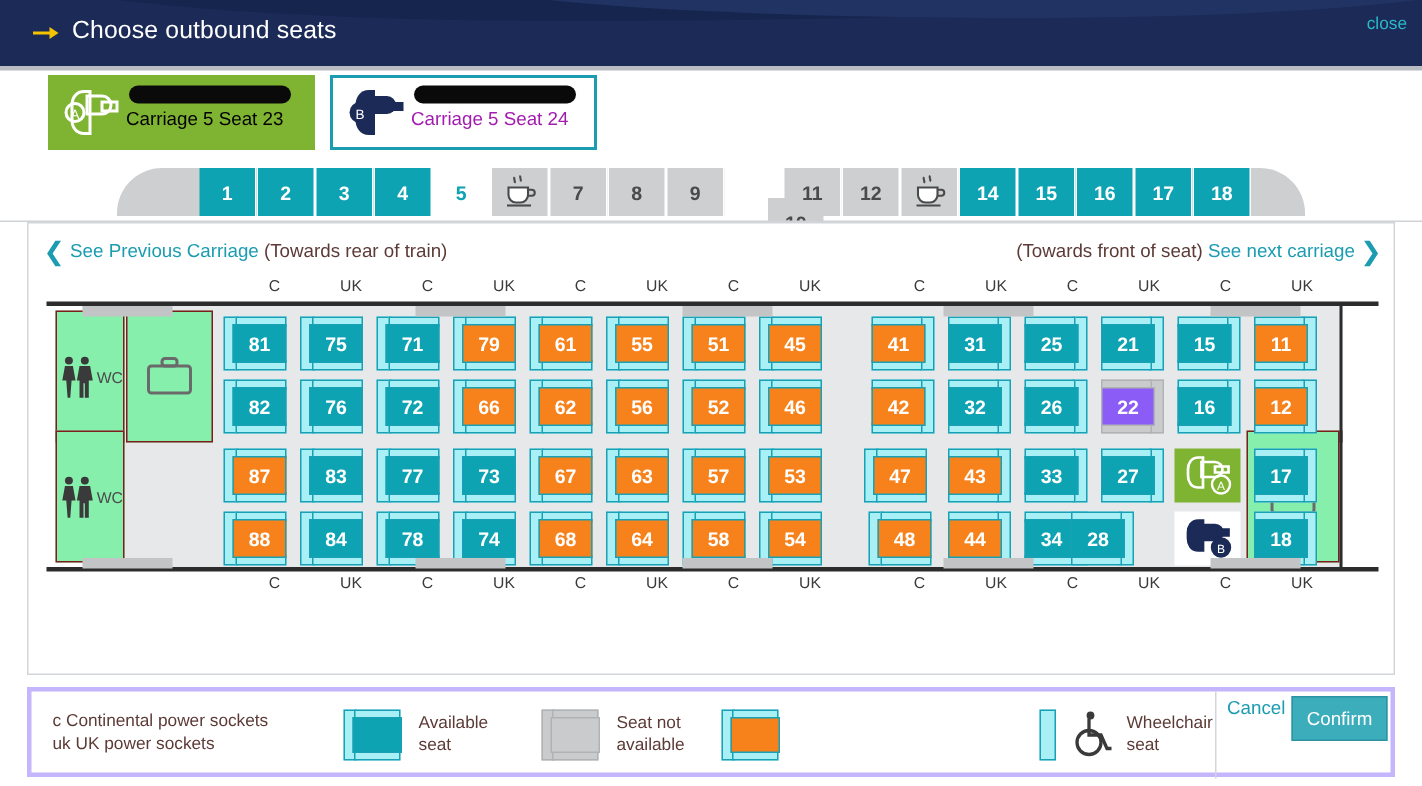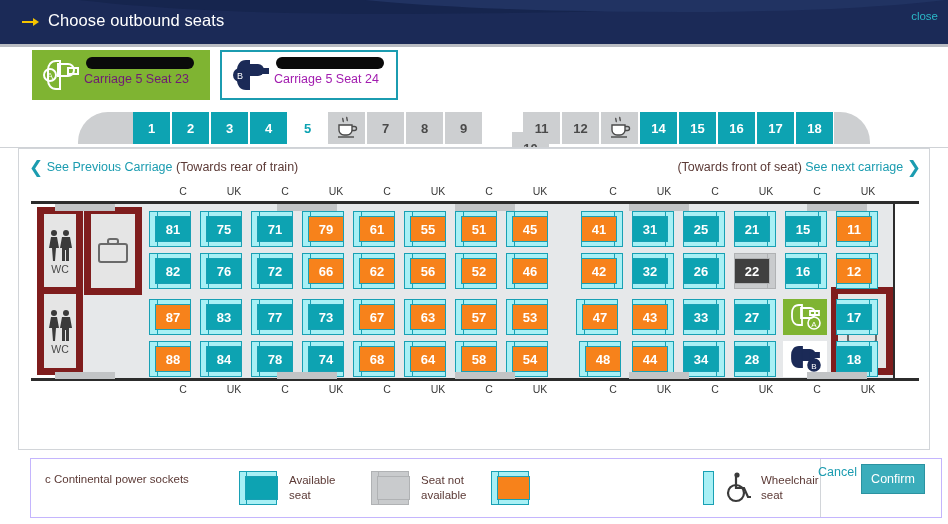--- a/index.html
+++ b/index.html
@@ -61,21 +61,21 @@
   .pax-redact {
     position: absolute; left: 0; top: 4px;
     height: 12px; background: #0a0a0a; border-radius: 6px;
   }
   .pax-card.sel .pax-redact { width: 108px; left: 2px; }
   .pax-card.unsel .pax-redact { width: 108px; left: 2px; }
   .pax-seat {
     position: absolute; left: 0; top: 19px;
     font-size: 12.5px; white-space: nowrap;
   }
-  .pax-card.sel .pax-seat { color: #701a75; }
+  .pax-card.sel .pax-seat { color: #000000; }
   .pax-card.unsel .pax-seat { color: #a21caf; }
 
   
   .tabs { position: absolute; left: 0; top: 108px; width: 948px; height: 40px; }
   .train-nose {
     position: absolute; top: 4px; width: 62px; height: 32px;
     background: #cdcfd1;
   }
   .train-nose.left  { left: 78px;  border-radius: 30px 0 0 0; }
   .train-nose.right { left: 808px; border-radius: 0 30px 0 0; }
@@ -156,43 +156,43 @@
   .seat .cushion {
     position: absolute; top: 5px; width: 36px; height: 26px;
     display: flex; align-items: center; justify-content: center;
     color: #ffffff; font-size: 13px; font-weight: bold;
     border: 1px solid #18a0b4;
   }
   .seat.orient-l .cushion { left: 6px; }
   .seat.orient-r .cushion { right: 6px; }
   .seat.avail  .cushion { background: #0da3b2; }
   .seat.orange .cushion { background: #f7821b; }
-  .seat.na     .cushion { background: #404040; border-color: #b0b2b4; color: #ffffff; }
+  .seat.na     .cushion { background: #8b5cf6; border-color: #b0b2b4; color: #ffffff; }
   .seat.na .back, .seat.na .arm-t, .seat.na .arm-b { background: #c9cbcd; border-color: #b0b2b4; }
 
   
   .seat-pax {
     position: absolute; width: 44px; height: 36px;
     display: flex; align-items: center; justify-content: center;
   }
   .seat-pax.green { background: #7fb432; }
   .seat-pax.white { background: #ffffff; }
 
   
   .facility {
-    position: absolute; background: #e5e5e5; border: 7px solid #7f1d1d;
-    display: flex; flex-direction: column; align-items: center; justify-content: center;
+    position: absolute; background: #86efac; border: 1px solid #7f1d1d;
+    display: flex; align-items: center; justify-content: center;
   }
   .wc-label { font-size: 10.5px; color: #4a4a4a; margin-top: 1px; }
 
   
   .legend {
     position: absolute; left: 18px; top: 458px;
     width: 912px; height: 60px;
-    border: 1px solid #c4b5fd; background: #ffffff; margin-left: 12px;
+    border: 3px solid #c4b5fd; background: #ffffff;
   }
   .legend-inner {
     position: absolute; left: 0; top: 0; width: 790px; height: 58px;
     border-right: 1px solid #d2d5d9;
   }
   .lg-item { position: absolute; display: flex; align-items: center; }
   .lg-text { font-size: 11.5px; color: #5c3a36; line-height: 15px; }
   .lg-seat { position: relative; width: 40px; height: 34px; flex: 0 0 40px; }
   .lg-seat .b { position: absolute; left: 0; top: 0; width: 9px; height: 34px; background: #a8f0f5; border: 1px solid #18a0b4; }
   .lg-seat .at, .lg-seat .ab { position: absolute; left: 7px; width: 31px; height: 6px; background: #a8f0f5; border: 1px solid #18a0b4; }
@@ -700,21 +700,21 @@
           <span class="arm-t"></span>
           <span class="arm-b"></span>
           <span class="cushion">34</span>
         </div>
         <div class="seat avail orient-r" style="left: 701px; top: 98px;">
           <span class="back"></span>
           <span class="arm-t"></span>
           <span class="arm-b"></span>
           <span class="cushion">27</span>
         </div>
-        <div class="seat avail orient-r" style="left: 701px; top: 140px;">
+        <div class="seat avail orient-r" style="left: 681px; top: 140px;">
           <span class="back"></span>
           <span class="arm-t"></span>
           <span class="arm-b"></span>
           <span class="cushion">28</span>
         </div>
         <div class="seat-pax green" style="left: 752px; top: 98px;">
           <svg width="42" height="32" viewBox="0 0 42 32">
             <g fill="none" stroke="#ffffff" stroke-width="1.8">
               <path d="M17 7h9a5 5 0 0 1 0 10h-9z"></path>
               <path d="M26 10h9v4h-9z"></path>
@@ -792,20 +792,21 @@
         <div class="socket-lbl" style="left: 849px; top: 234px;">UK</div>
       </div>
   </div>
 
   <div class="legend">
     <div class="legend-inner">
 
       <div class="lg-item" style="left:14px; top:13px;">
         <div class="lg-text">
           <div>c Continental power sockets</div>
+          <div>uk UK power sockets</div>
         </div>
       </div>
 
       <div class="lg-item" style="left:208px; top:12px;">
         <div class="lg-seat avail">
           <span class="b"></span>
             <span class="at"></span>
             <span class="ab"></span>
             <span class="c"></span>
         </div>

